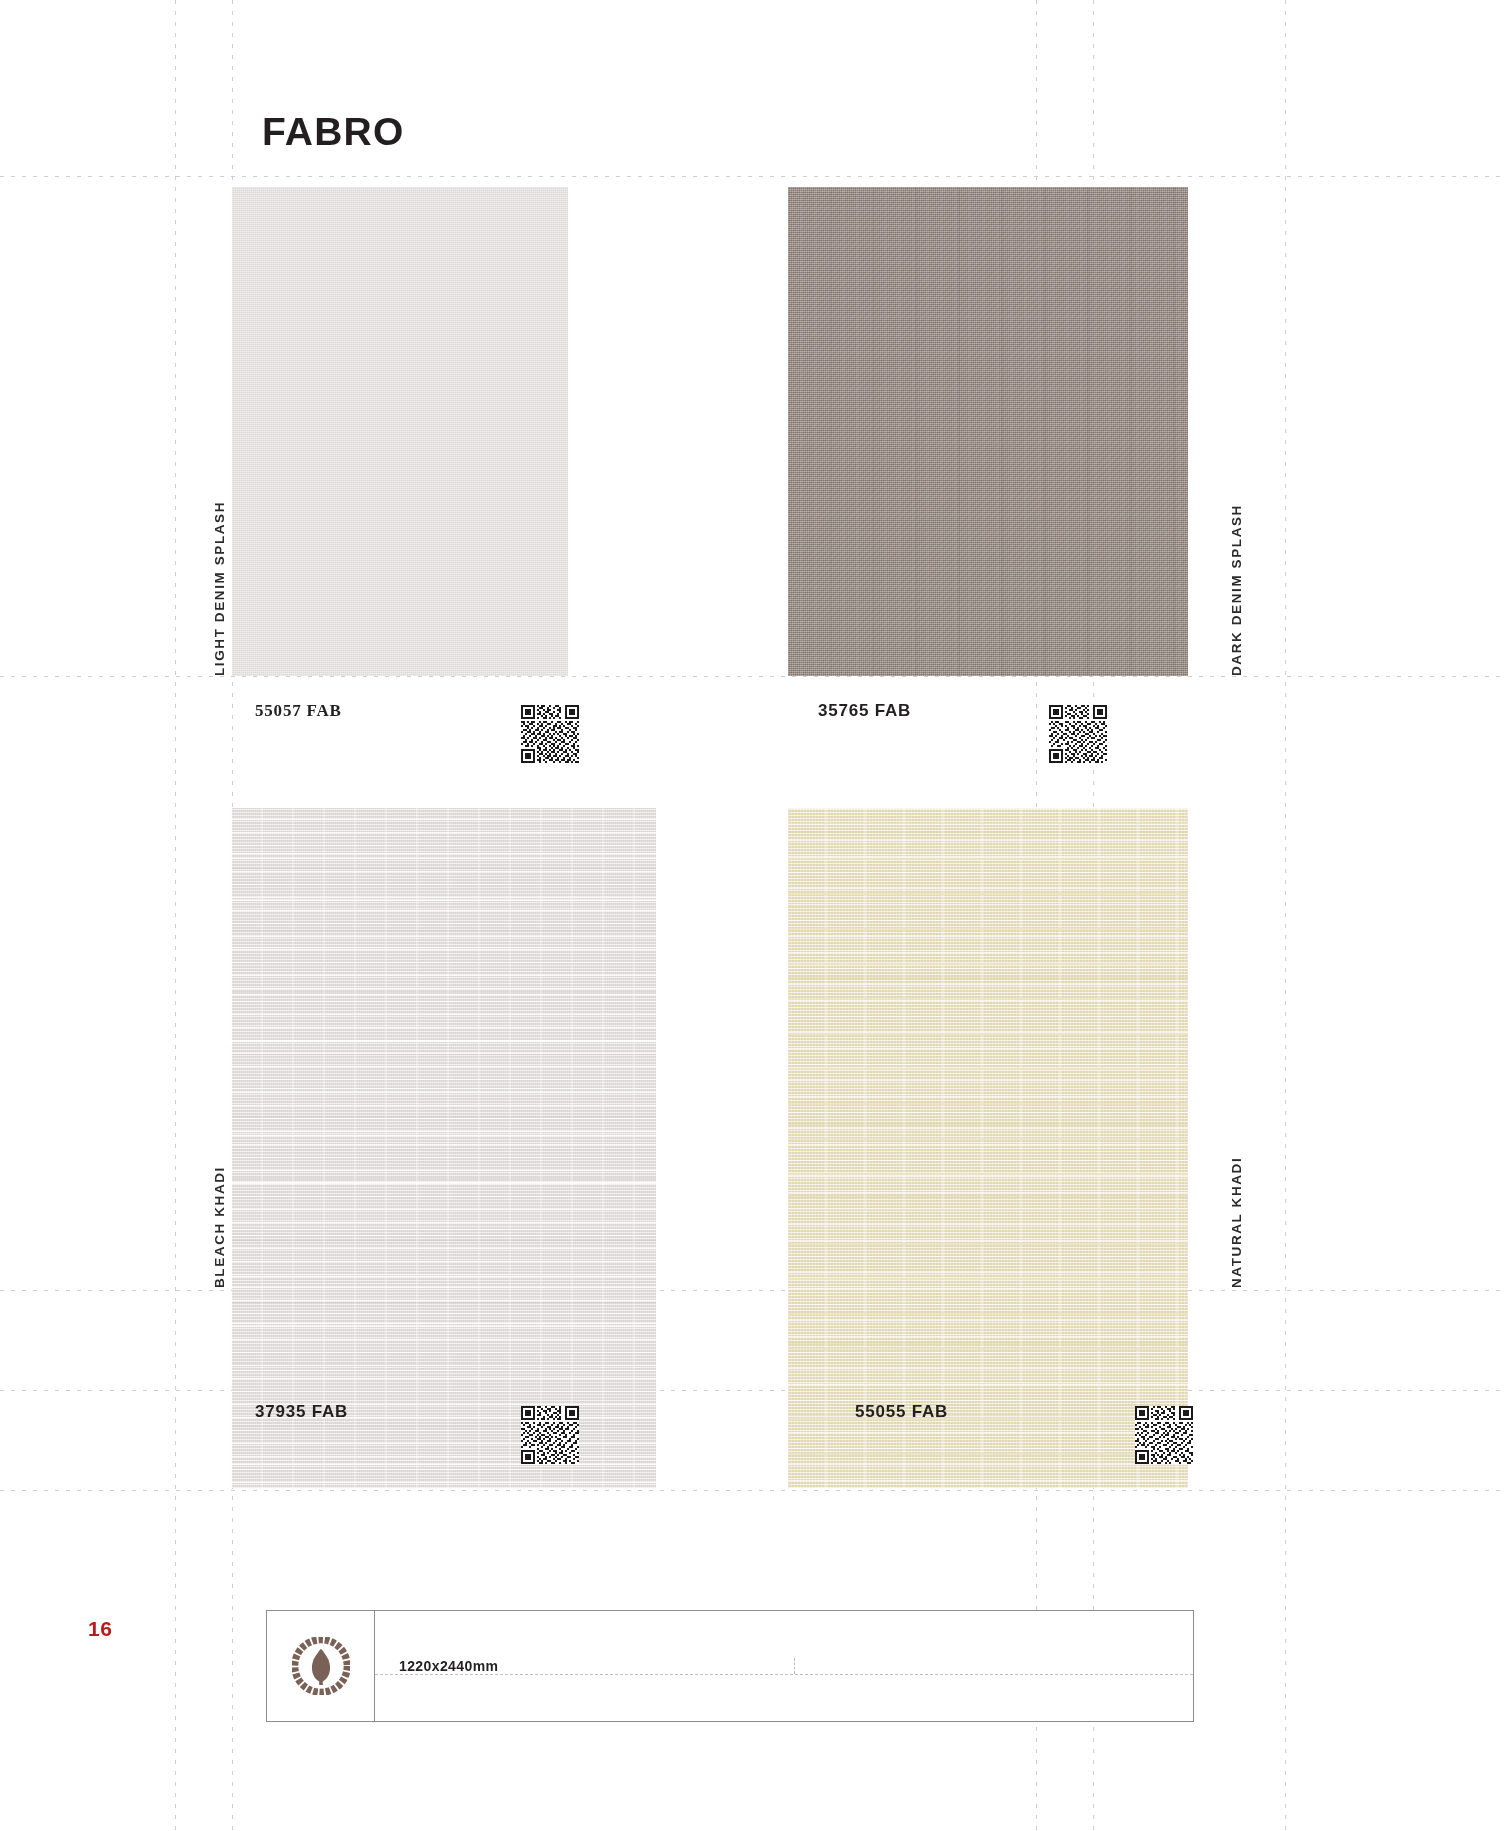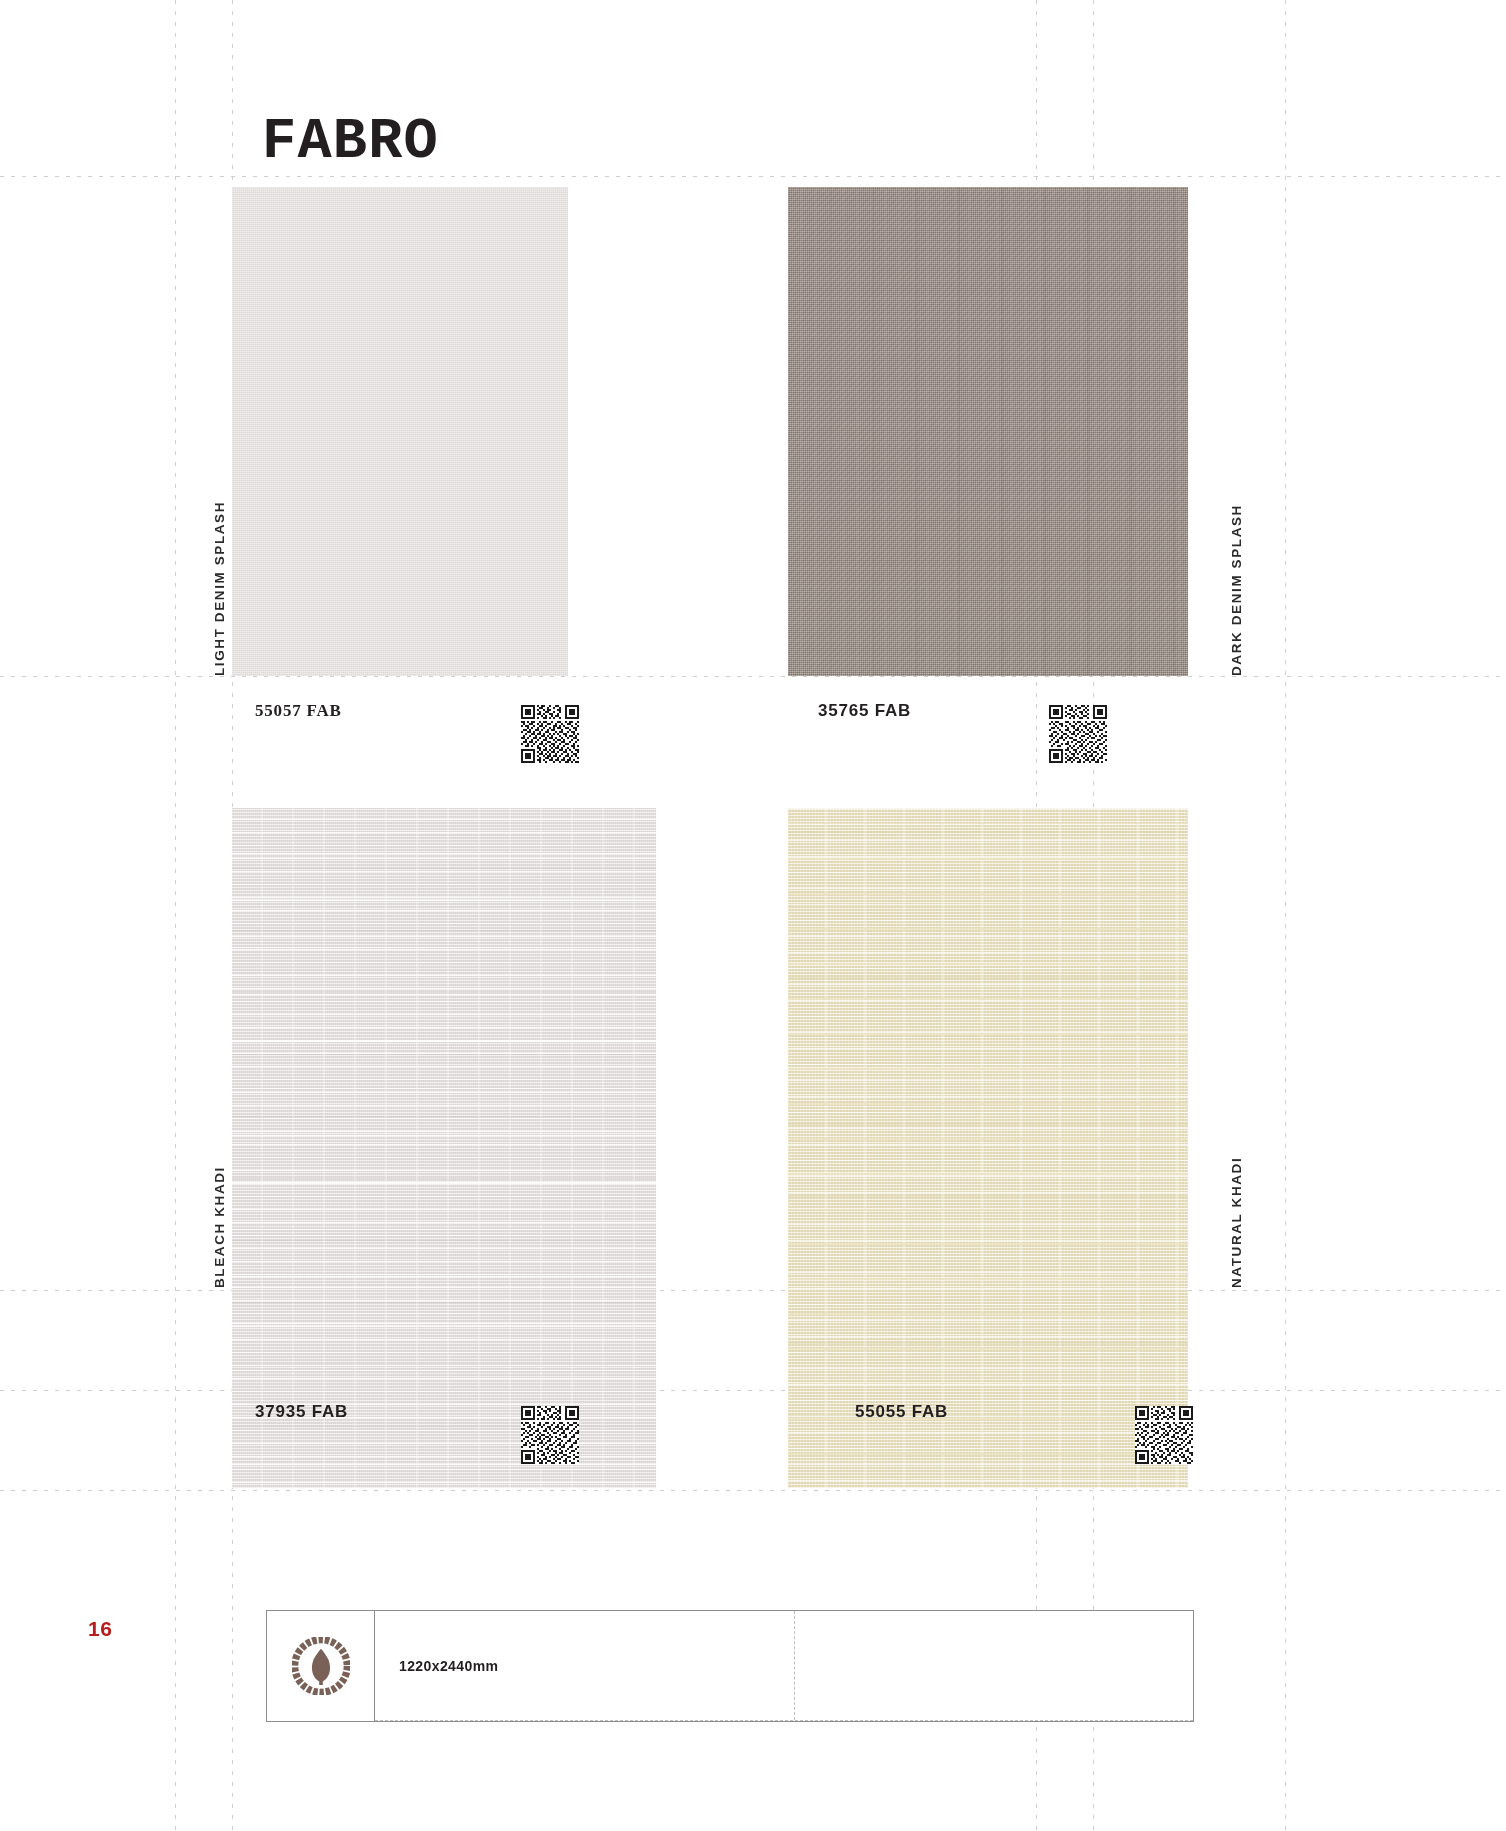--- a/index.html
+++ b/index.html
@@ -35,25 +35,24 @@
     width: 1506px;
     background-image: linear-gradient(to right, #cfcfcf 0 4px, transparent 4px 11px);
     background-size: 11px 1px;
   }
 
   
   #title {
     position: absolute;
     left: 262px;
     top: 110px;
-    font-size: 57px;
+    font-size: 39px;
     font-weight: bold;
     letter-spacing: 1.2px;
     color: #231f20;
-    font-family: Liberation Mono, monospace;
   }
 
   
   .swatch {
     position: absolute;
     overflow: hidden;
   }
 
   
   .tex-light-denim {
@@ -164,20 +163,21 @@
     flex: 0 0 108px;
     border-right: 1.5px solid #8d8d8d;
     display: flex;
     align-items: center;
     justify-content: center;
   }
   #spec-body {
     flex: 1;
     display: flex;
     flex-direction: row;
+    align-items: center;
   }
   .spec-row {
     flex: 1;
     display: flex;
     align-items: center;
   }
   .spec-row.top {
     border-bottom: 1px dashed #bdbdbd;
   }
   .spec-cell {

